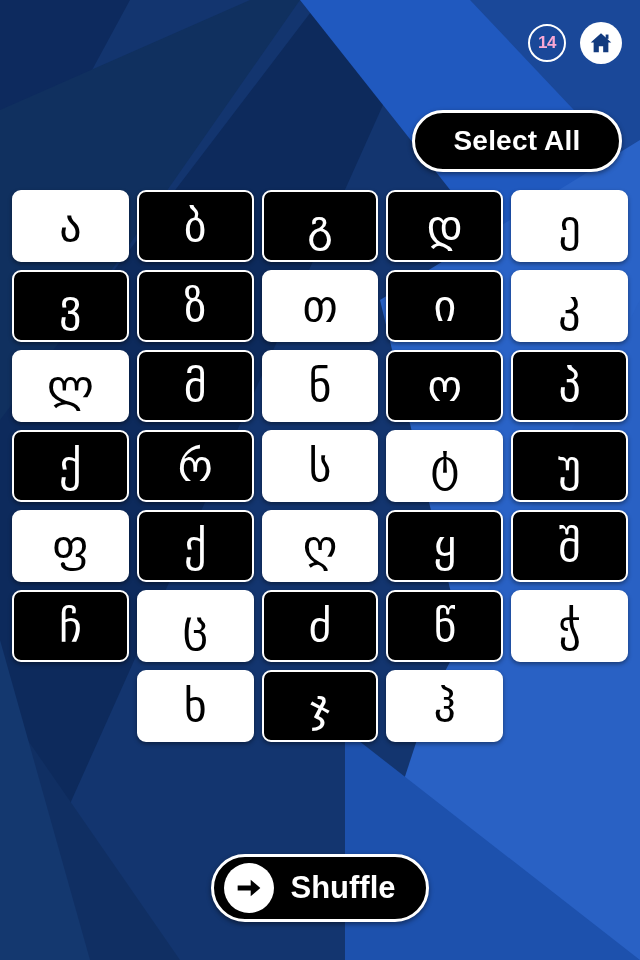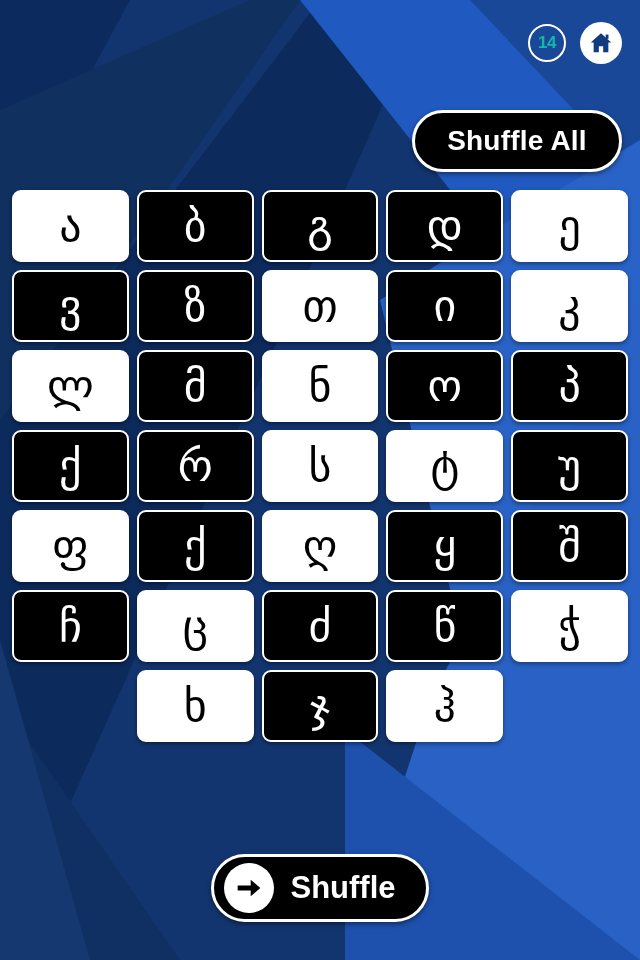--- a/index.html
+++ b/index.html
@@ -21,21 +21,21 @@
   
   .topbar {
     position:absolute; top:22px; right:18px;
     display:flex; align-items:center; gap:14px;
     z-index:5;
   }
   .counter {
     width:38px; height:38px; border-radius:50%;
     border:2.5px solid #ffffff;
     display:flex; align-items:center; justify-content:center;
-    color:#14b8a6;
+    color:#f9a8d4;
     font-family:"Liberation Sans", sans-serif;
     font-weight:bold; font-size:17px;
     letter-spacing:-0.5px;
   }
   .home-btn {
     width:42px; height:42px; border-radius:50%;
     background:#ffffff;
     display:flex; align-items:center; justify-content:center;
   }
 
@@ -125,21 +125,21 @@
     <div class="home-btn">
       <svg width="26" height="26" viewBox="0 0 24 24">
         <path d="M12 3 L2.5 11.5 H5.2 V20.5 H10 V15 H14 V20.5 H18.8 V11.5 H21.5 Z" fill="#123a7e"></path>
         <rect x="16.3" y="4.2" width="2.6" height="4" fill="#123a7e"></rect>
       </svg>
     </div>
   </div>
 
   <div class="select-all-wrap">
     <div class="pill select-all">
-      <span>Shuffle All</span>
+      <span>Select All</span>
     </div>
   </div>
 
   <div class="grid" id="letter-grid">
       <div class="tile light">ა</div>
       <div class="tile dark">ბ</div>
       <div class="tile dark">გ</div>
       <div class="tile dark">დ</div>
       <div class="tile light">ე</div>
       <div class="tile dark">ვ</div>

